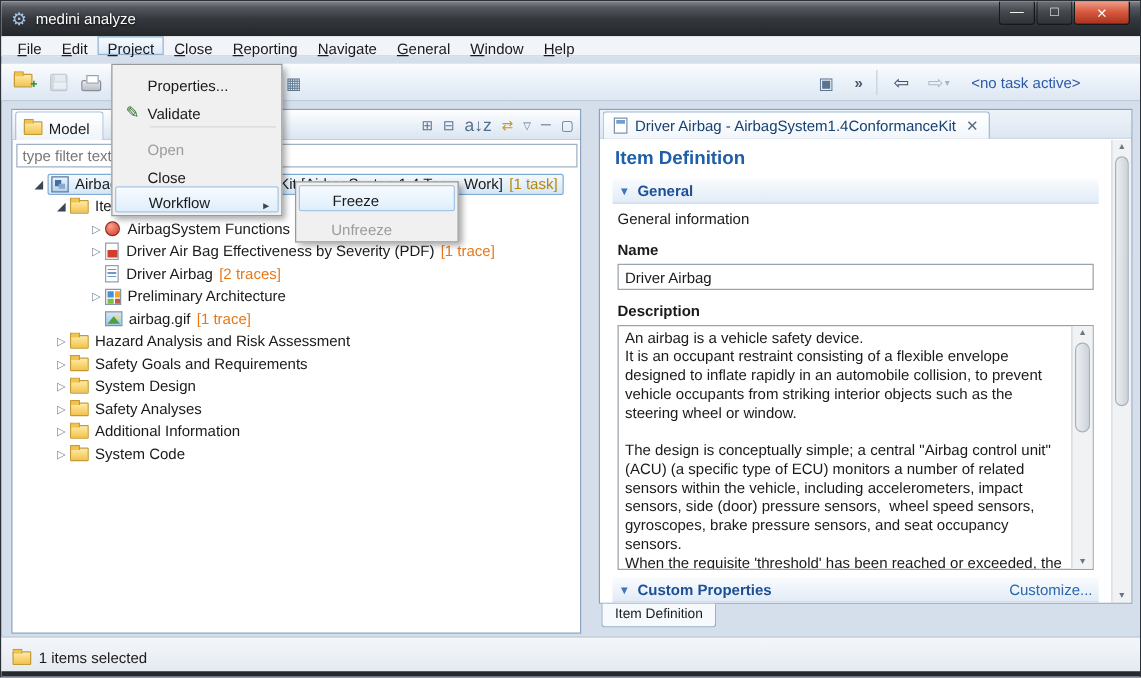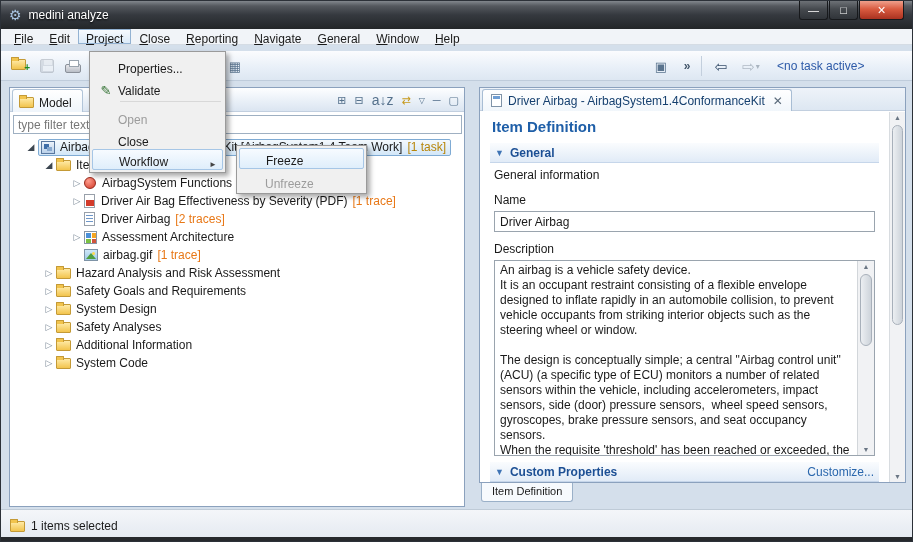--- a/index.html
+++ b/index.html
@@ -89,21 +89,21 @@
   .etab{position:absolute;left:2px;top:1px;height:22px;display:flex;align-items:center;gap:6px;padding:0 8px;
     background:linear-gradient(#ffffff,#f1f6fb);border:1px solid #a8bdd4;border-bottom:none;border-radius:3px 3px 0 0;color:#16406f;}
   .etab .close-x{color:#5a6a7a;font-size:12px;margin-left:2px;}
   .form{position:absolute;left:0;top:24px;right:16px;bottom:0;padding:6px 10px 0 10px;overflow:hidden;background:#fff;}
   .form-title{font-size:15px;font-weight:bold;color:#1f5fa8;margin:0 0 8px 2px;}
   .sechead{height:20px;display:flex;align-items:center;gap:6px;padding:0 5px;
     background:linear-gradient(#fafcfe,#e1ebf7);border-bottom:1px solid #c6d6ea;}
   .sechead b{color:#1c4f94;}
   .twisty{color:#3f74b5;font-size:9px;}
   .subtext{margin:5px 0 11px 4px;}
-  .flabel{margin:0 0 4px 4px;}
+  .flabel{margin:0 0 4px 4px;font-weight:bold;}
   .fname{display:block;width:calc(100% - 8px);height:21px;margin:0 0 10px 4px;border:1px solid #9aa4ae;padding:2px 5px;font-family:inherit;font-size:12px;color:#1a1a1a;}
   .descwrap{position:relative;margin-left:4px;width:calc(100% - 8px);height:196px;border:1px solid #9aa4ae;background:#fff;}
   .desctext{position:absolute;left:0;top:0;right:17px;bottom:0;padding:2px 5px;white-space:pre-wrap;line-height:15px;overflow:hidden;}
   .sbar{position:absolute;top:0;right:0;width:17px;height:100%;background:#f1f2f4;border-left:1px solid #d2d6da;}
   .sarrow{position:absolute;left:0;width:100%;text-align:center;font-size:7px;color:#6a7684;}
   .sthumb{position:absolute;left:2px;right:2px;background:linear-gradient(90deg,#eceff2,#cdd3da);border:1px solid #a8b0ba;border-radius:7px;}
   .custom-link{margin-left:auto;color:#2a67ad;}
   .vscroll{position:absolute;top:24px;right:0;width:16px;bottom:0;background:#f1f2f4;border-left:1px solid #d8dce0;}
   .btab{position:absolute;left:480px;top:482px;height:19px;padding:2px 10px;font-size:11px;
     background:#f7fafd;border:1px solid #9ab0c8;border-top:none;border-radius:0 0 3px 3px;}
@@ -249,21 +249,21 @@
       <div class="trow" style="top:74px;left:59px">
         <span class="arr"></span>
         <span class="ipage idoc"></span>
         <span>Driver Airbag</span>
         <span class="badge trace">[2 traces]</span>
       </div>
 
       <div class="trow" style="top:92px;left:59px">
         <span class="arr c"></span>
         <span class="iarch"></span>
-        <span>Assessment Architecture</span>
+        <span>Preliminary Architecture</span>
       </div>
 
       <div class="trow" style="top:110px;left:59px">
         <span class="arr"></span>
         <span class="iimg"></span>
         <span>airbag.gif</span>
         <span class="badge trace">[1 trace]</span>
       </div>
 
       <div class="trow" style="top:128px;left:31px">

